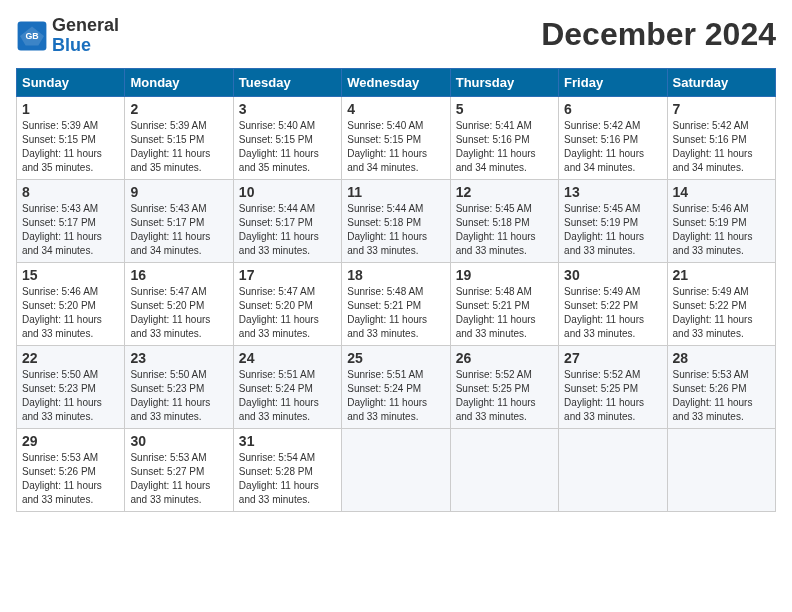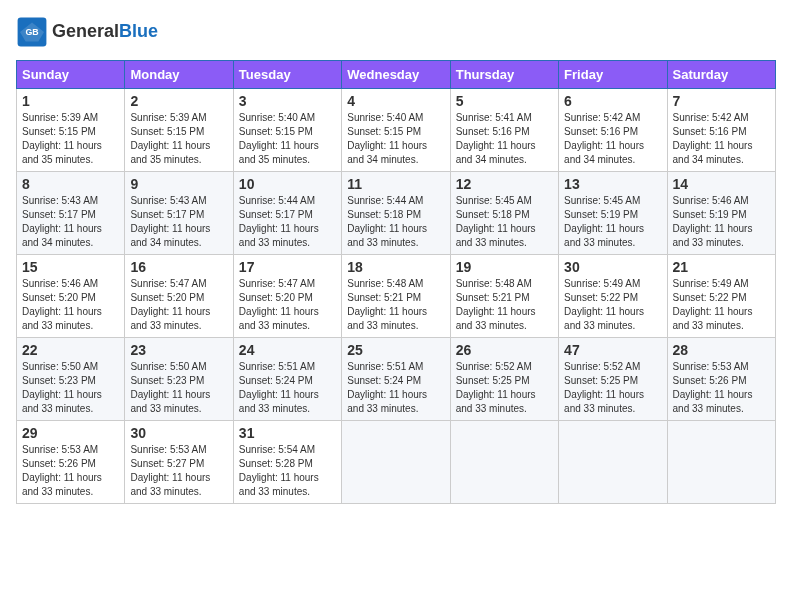--- a/index.html
+++ b/index.html
@@ -16,21 +16,21 @@
       justify-content: space-between;
       margin-bottom: 12px;
     }
     .logo {
       display: flex;
       align-items: center;
       gap: 4px;
     }
     .logo-text {
       display: flex;
-      flex-direction: row;
+      flex-direction: column;
       font-size: 18px;
       font-weight: bold;
       color: #333;
       line-height: 1.1;
     }
     .logo-text span:first-child { color: #333; }
     .logo-blue { color: #1a6fbe; }
     .logo-icon {
       width: 32px;
       height: 32px;
@@ -38,21 +38,21 @@
     .title-block { text-align: right; }
     .title-block h1 { font-size: 32px; font-weight: bold; color: #333; }
     .title-block h2 { font-size: 16px; font-weight: normal; color: #555; }
 
     table {
       width: 100%;
       border-collapse: collapse;
       font-size: 11px;
     }
     thead tr th {
-      background-color: #8b5cf6;
+      background-color: #0369a1;
       color: #fff;
       text-align: left;
       padding: 6px 5px;
       font-size: 13px;
       font-weight: bold;
       border: 1px solid #2a6db5;
     }
     tbody tr td {
       border: 1px solid #ccc;
       vertical-align: top;
@@ -89,20 +89,21 @@
       <rect x="2" y="2" width="36" height="36" rx="4" fill="#1a6fbe"></rect>
       <polygon points="20,8 35,20 28,32 12,32 5,20" fill="#fff" opacity="0.15"></polygon>
       <text x="20" y="24" text-anchor="middle" font-size="11" font-weight="bold" fill="#fff" font-family="Arial">GB</text>
     </svg>
     <div class="logo-text">
       <span>General</span>
       <span class="logo-blue">Blue</span>
     </div>
   </div>
   <div class="title-block">
+    <h1>December 2024</h1>
   </div>
 </div>
 
 <table>
   <thead>
     <tr>
     <th>Sunday</th>
         <th>Monday</th>
         <th>Tuesday</th>
         <th>Wednesday</th>
@@ -295,21 +296,21 @@
 and 33 minutes.</div>
         </td>
         <td>
           <span class="day-num">26</span>
           <div class="day-info" style="white-space: pre-line;">Sunrise: 5:52 AM
 Sunset: 5:25 PM
 Daylight: 11 hours
 and 33 minutes.</div>
         </td>
         <td>
-          <span class="day-num">47</span>
+          <span class="day-num">27</span>
           <div class="day-info" style="white-space: pre-line;">Sunrise: 5:52 AM
 Sunset: 5:25 PM
 Daylight: 11 hours
 and 33 minutes.</div>
         </td>
         <td>
           <span class="day-num">28</span>
           <div class="day-info" style="white-space: pre-line;">Sunrise: 5:53 AM
 Sunset: 5:26 PM
 Daylight: 11 hours

